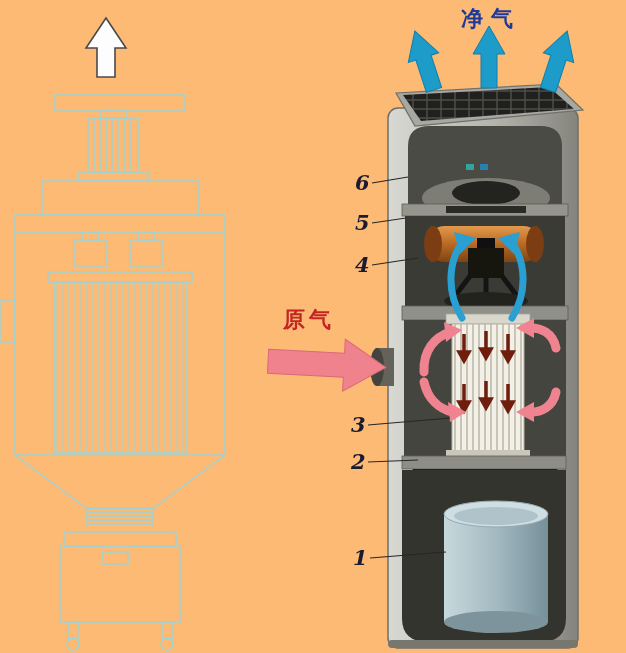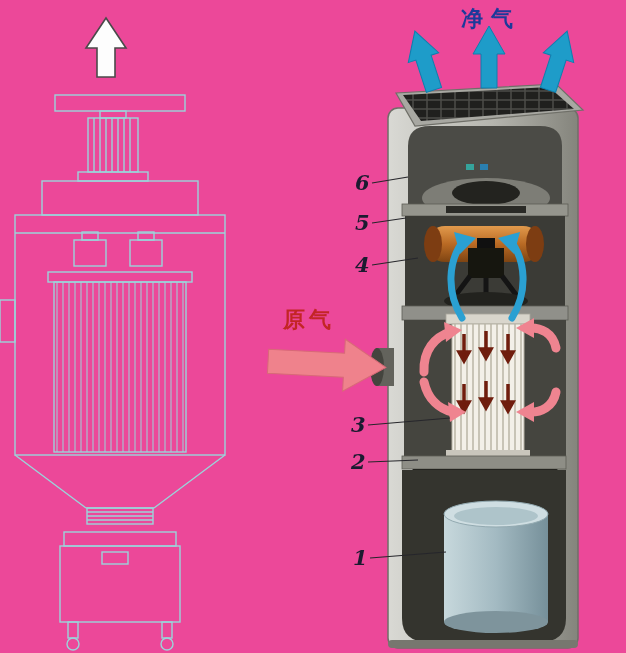--- a/index.html
+++ b/index.html
@@ -1,16 +1,16 @@
 <!DOCTYPE html>
 <html><head>
 <meta charset="utf-8">
 <style>
   html,body{margin:0;padding:0;background:#ffffff;}
-  .stage{position:relative;width:626px;height:653px;background:#ec4899;overflow:hidden;
+  .stage{position:relative;width:626px;height:653px;background:#fdba74;overflow:hidden;
          font-family:"DejaVu Sans", sans-serif;}
   svg{display:block;}
   text.cjk{font-family:"DejaVu Sans", sans-serif;font-weight:bold;}
   text.callout{font-family:"DejaVu Serif", serif;font-style:italic;font-weight:bold;}
 </style>
 </head>
 <body>
 
 <div class="stage">
 <svg width="626" height="653" viewBox="0 0 626 653">

